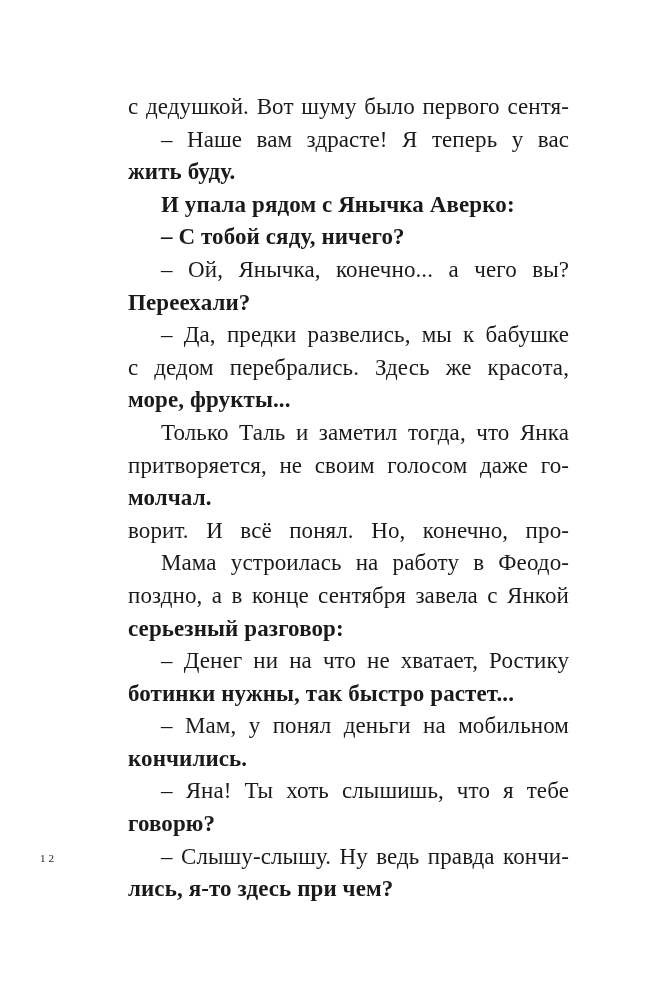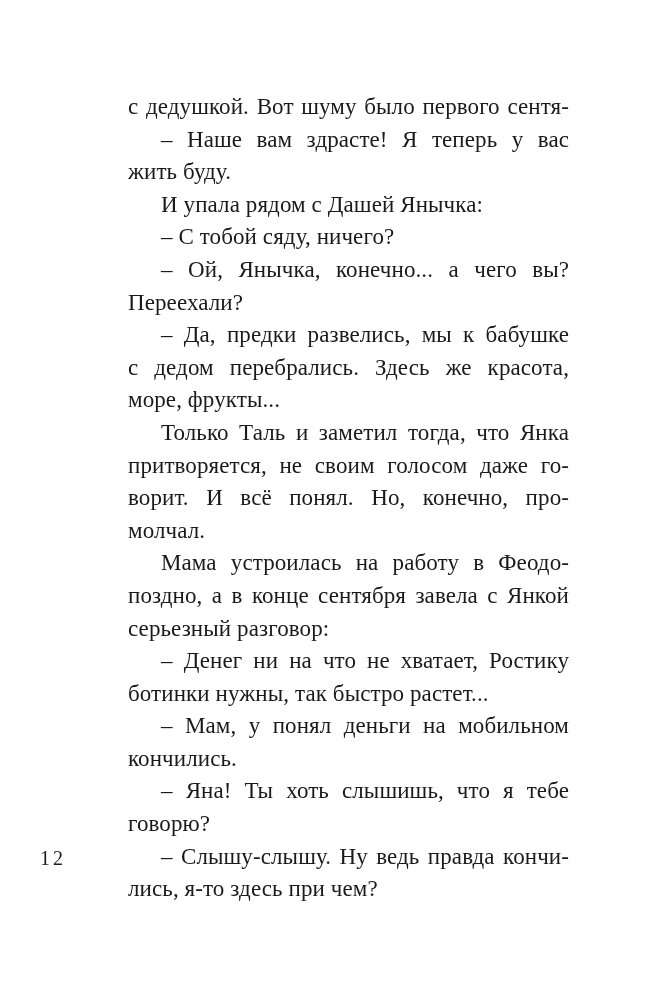--- a/index.html
+++ b/index.html
@@ -35,52 +35,53 @@
     .line {
       display: block;
       height: 32.6px;
       white-space: nowrap;
       text-align: justify;
       text-align-last: justify;
     }
     .line.last {
       text-align: right;
       text-align-last: left;
+      font-weight: bold;
     }
     .line.indent {
       padding-left: 33px;
     }
     .page-number {
       position: absolute;
       left: 40px;
       top: 842px;
-      font-size: 20px;
+      font-size: 11px;
       letter-spacing: 3px;
       line-height: 32px;
     }
   </style>
 </head>
 <body>
 
 <div class="page">
   <div class="text-block" id="text-block">
       <span class="line">с дедушкой. Вот шуму было первого сентя-</span>
       <span class="line indent">– Наше вам здрасте! Я теперь у вас</span>
       <span class="line last">жить буду.</span>
-      <span class="line indent last">И упала рядом с Дашей Янычка:</span>
+      <span class="line indent last">И упала рядом с Янычка Аверко:</span>
       <span class="line indent last">– С тобой сяду, ничего?</span>
       <span class="line indent">– Ой, Янычка, конечно... а чего вы?</span>
       <span class="line last">Переехали?</span>
       <span class="line indent">– Да, предки развелись, мы к бабушке</span>
       <span class="line">с дедом перебрались. Здесь же красота,</span>
       <span class="line last">море, фрукты...</span>
       <span class="line indent">Только Таль и заметил тогда, что Янка</span>
       <span class="line">притворяется, не своим голосом даже го-</span>
+      <span class="line last">молчал.</span>
       <span class="line">ворит. И всё понял. Но, конечно, про-</span>
-      <span class="line last">молчал.</span>
       <span class="line indent">Мама устроилась на работу в Феодо-</span>
       <span class="line">поздно, а в конце сентября завела с Янкой</span>
       <span class="line last">серьезный разговор:</span>
       <span class="line indent">– Денег ни на что не хватает, Ростику</span>
       <span class="line last">ботинки нужны, так быстро растет...</span>
       <span class="line indent">– Мам, у понял деньги на мобильном</span>
       <span class="line last">кончились.</span>
       <span class="line indent">– Яна! Ты хоть слышишь, что я тебе</span>
       <span class="line last">говорю?</span>
       <span class="line indent">– Слышу-слышу. Ну ведь правда кончи-</span>

